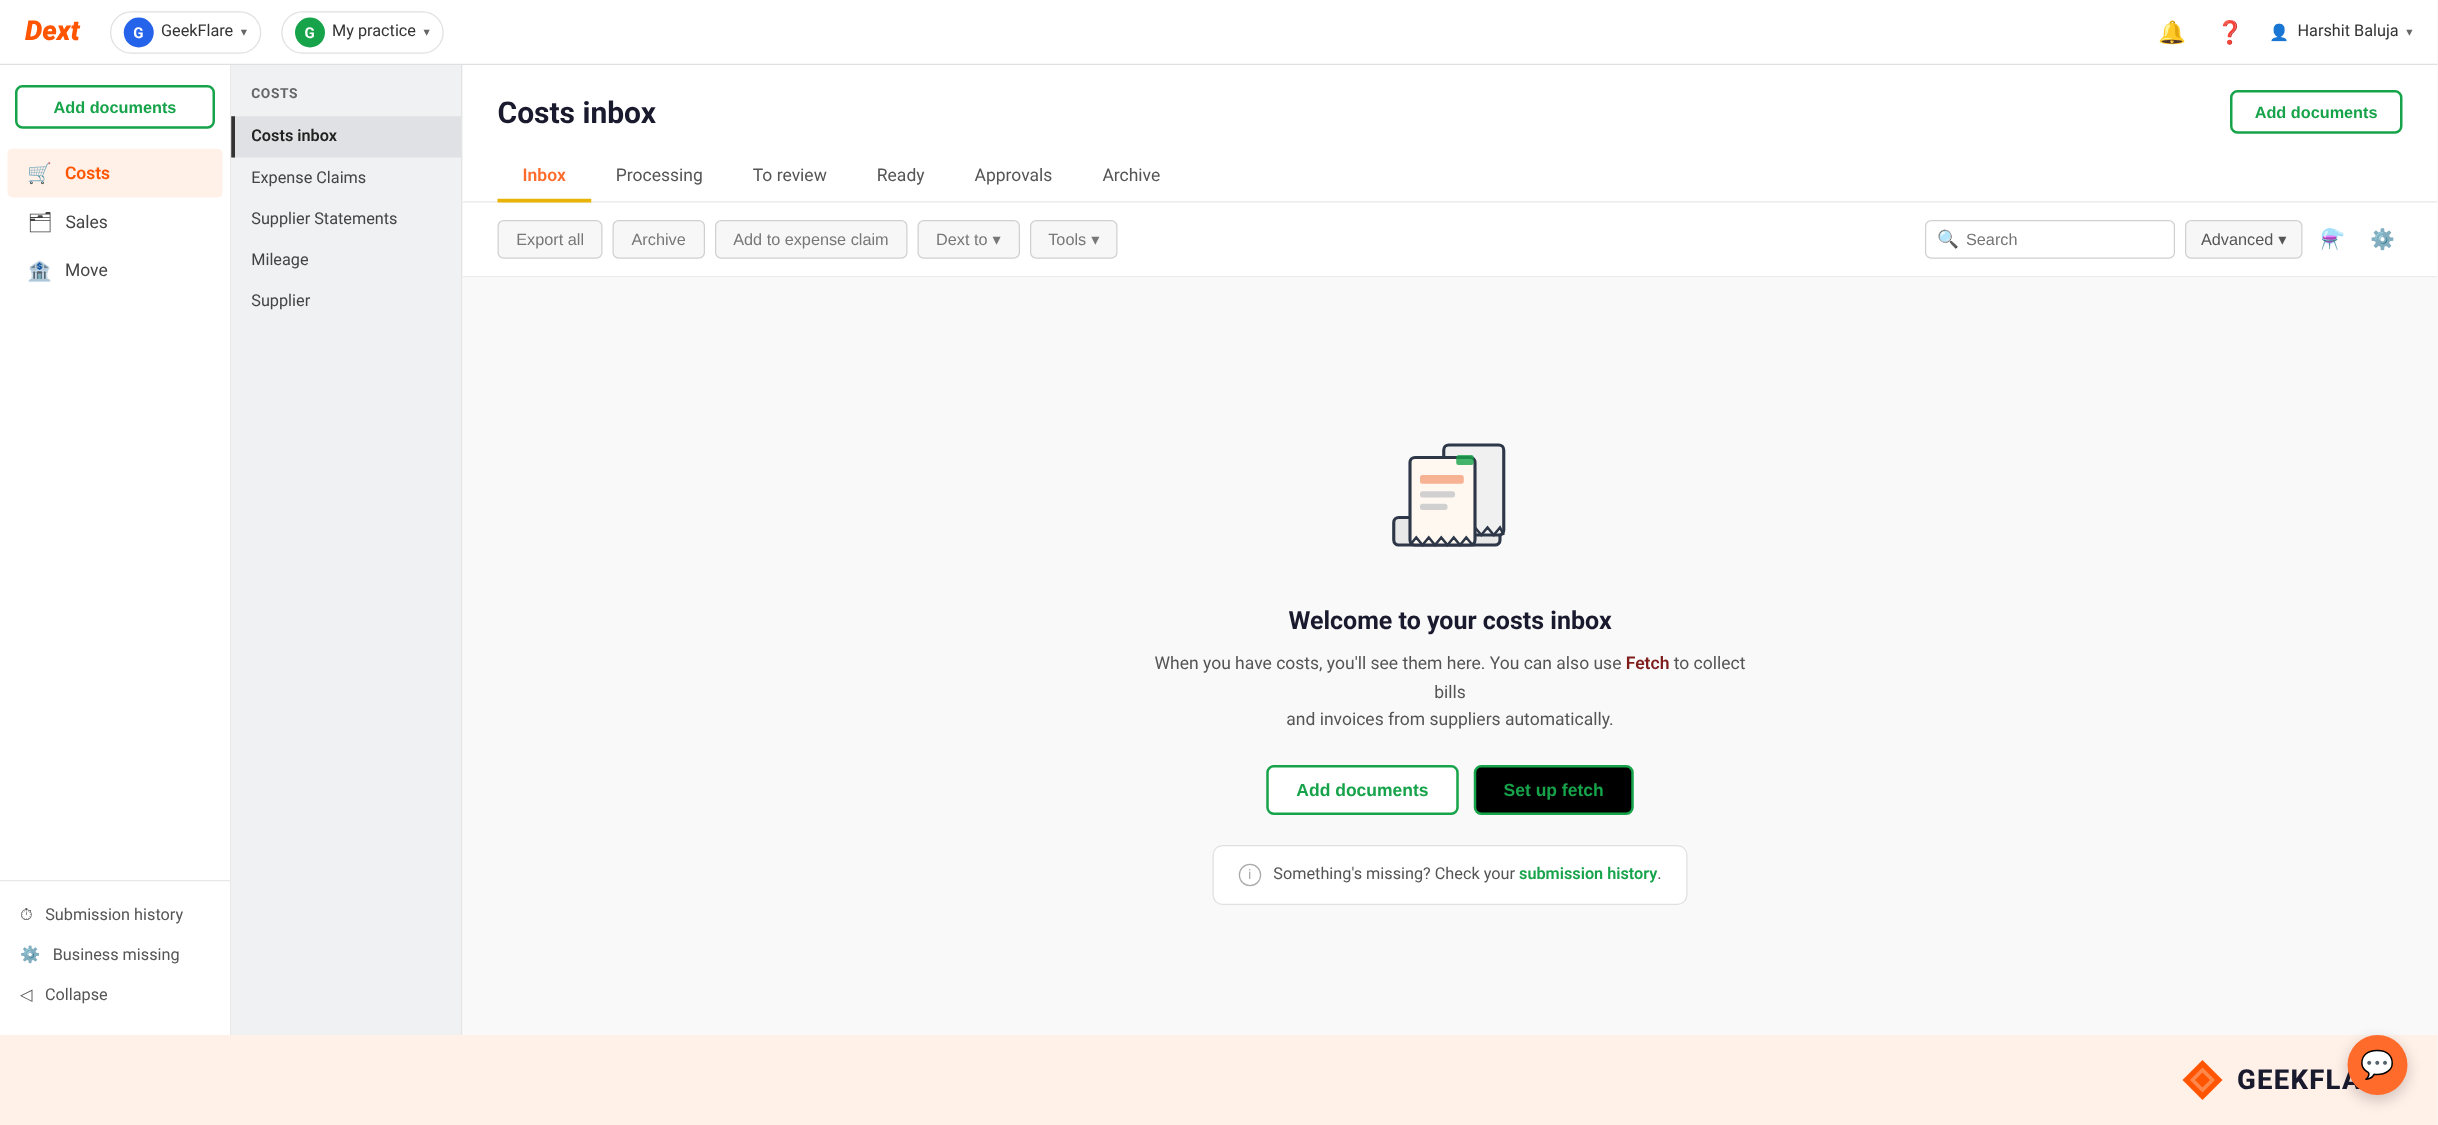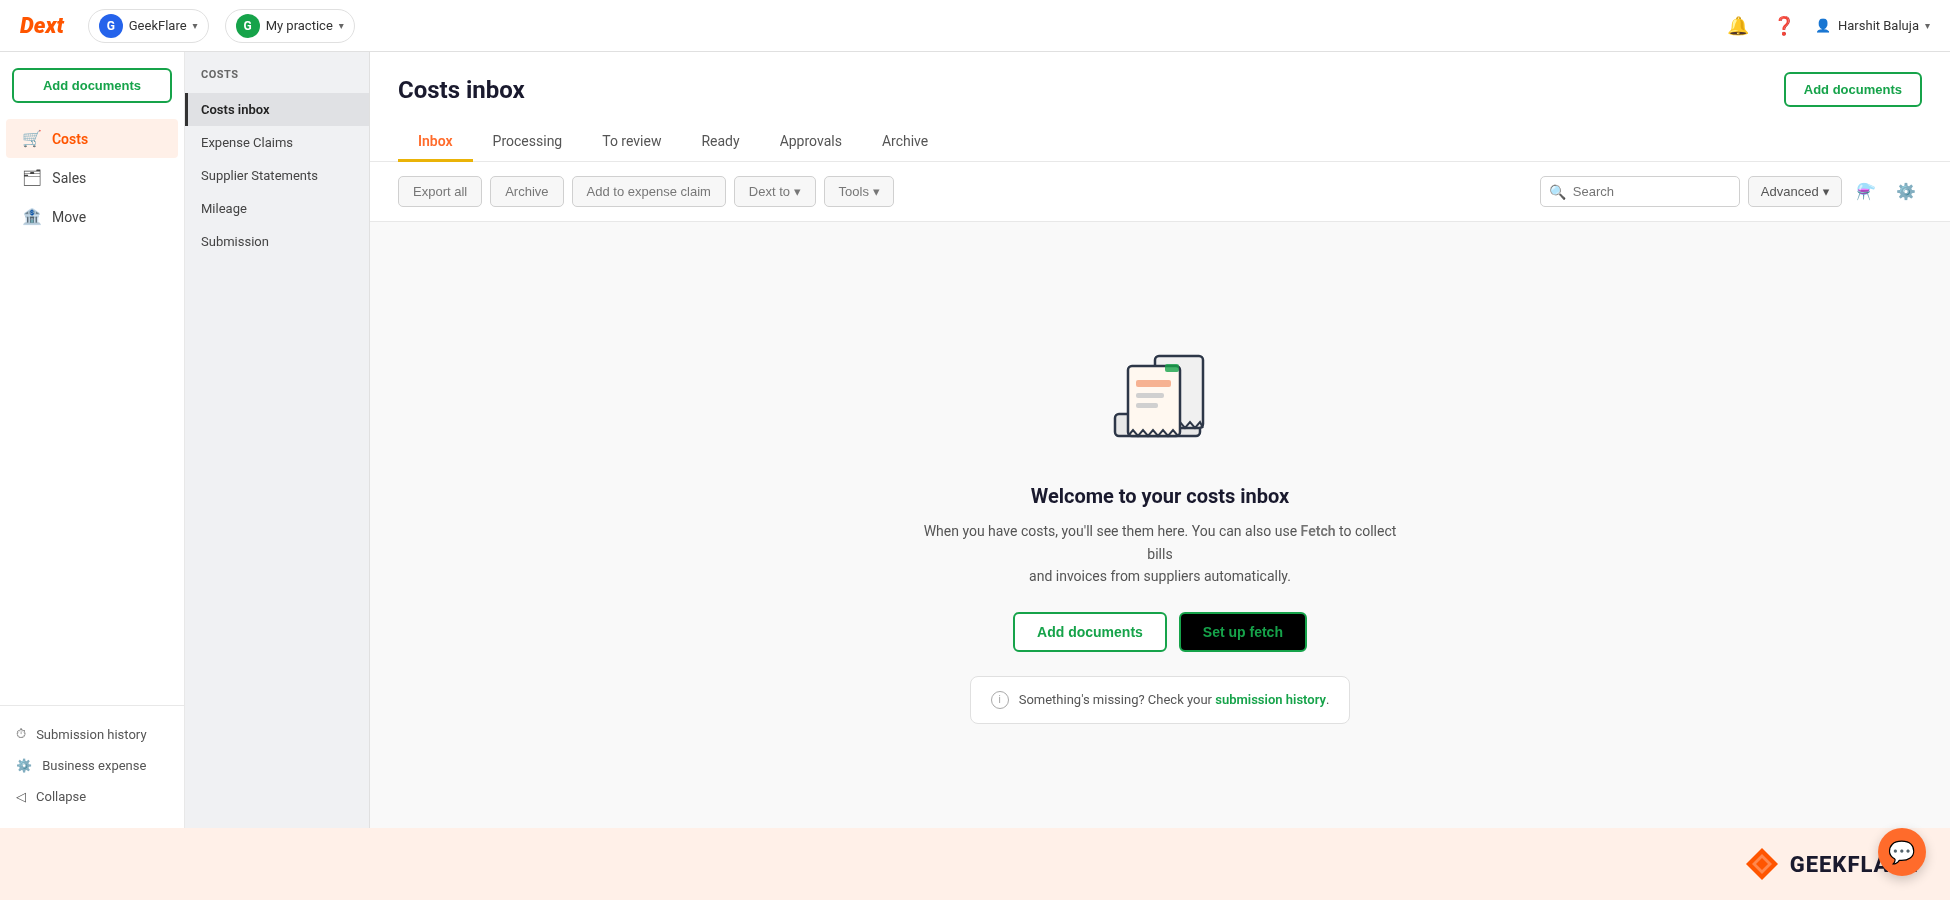--- a/index.html
+++ b/index.html
@@ -284,21 +284,21 @@
     }
     .empty-description {
       font-size: 14px;
       color: #555;
       text-align: center;
       max-width: 480px;
       line-height: 1.6;
       margin-bottom: 24px;
     }
     .empty-description a {
-      color: #737373;
+      color: #7f1d1d;
       text-decoration: none;
       font-weight: 600;
     }
     .empty-actions {
       display: flex;
       gap: 12px;
       margin-bottom: 24px;
     }
     .btn-primary {
       padding: 10px 22px;
@@ -439,21 +439,21 @@
 
     <div class="sidebar-spacer"></div>
 
     <div class="sidebar-bottom">
       <div class="sidebar-bottom-item">
         <span>⏱</span>
         <span>Submission history</span>
       </div>
       <div class="sidebar-bottom-item">
         <span>⚙️</span>
-        <span>Business expense</span>
+        <span>Business missing</span>
       </div>
       <div class="sidebar-bottom-item">
         <span>◁</span>
         <span>Collapse</span>
       </div>
     </div>
   </aside>
 
   <aside class="secondary-sidebar">
     <div class="secondary-sidebar-header">COSTS</div>
@@ -464,21 +464,21 @@
     <div class="secondary-nav-item">
       <span>Expense Claims</span>
     </div>
     <div class="secondary-nav-item">
       <span>Supplier Statements</span>
     </div>
     <div class="secondary-nav-item">
       <span>Mileage</span>
     </div>
     <div class="secondary-nav-item">
-      <span>Submission</span>
+      <span>Supplier</span>
     </div>
   </aside>
 
   <main class="main-content">
     <div class="content-header">
       <div class="content-header-top">
         <h1 class="page-title">Costs inbox</h1>
         <button class="add-docs-btn">Add documents</button>
       </div>
       <div class="tabs">

